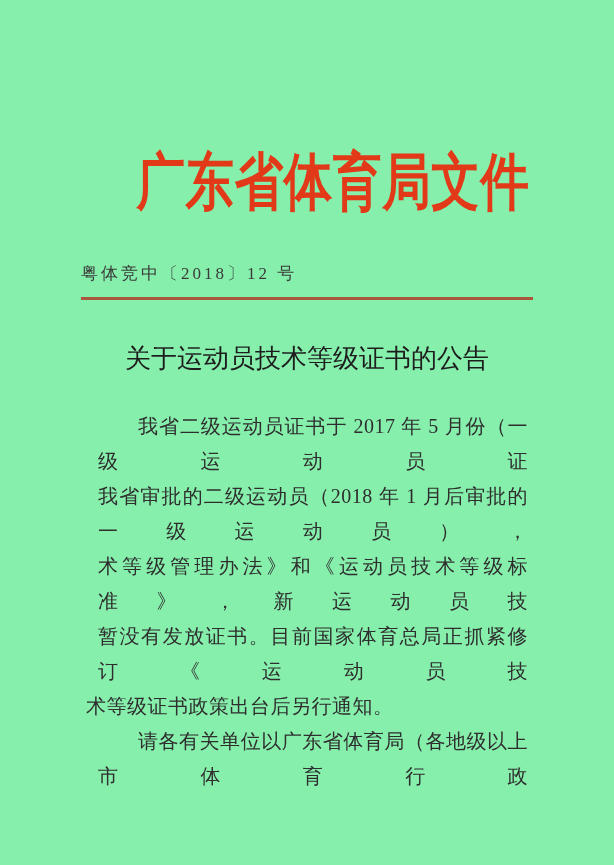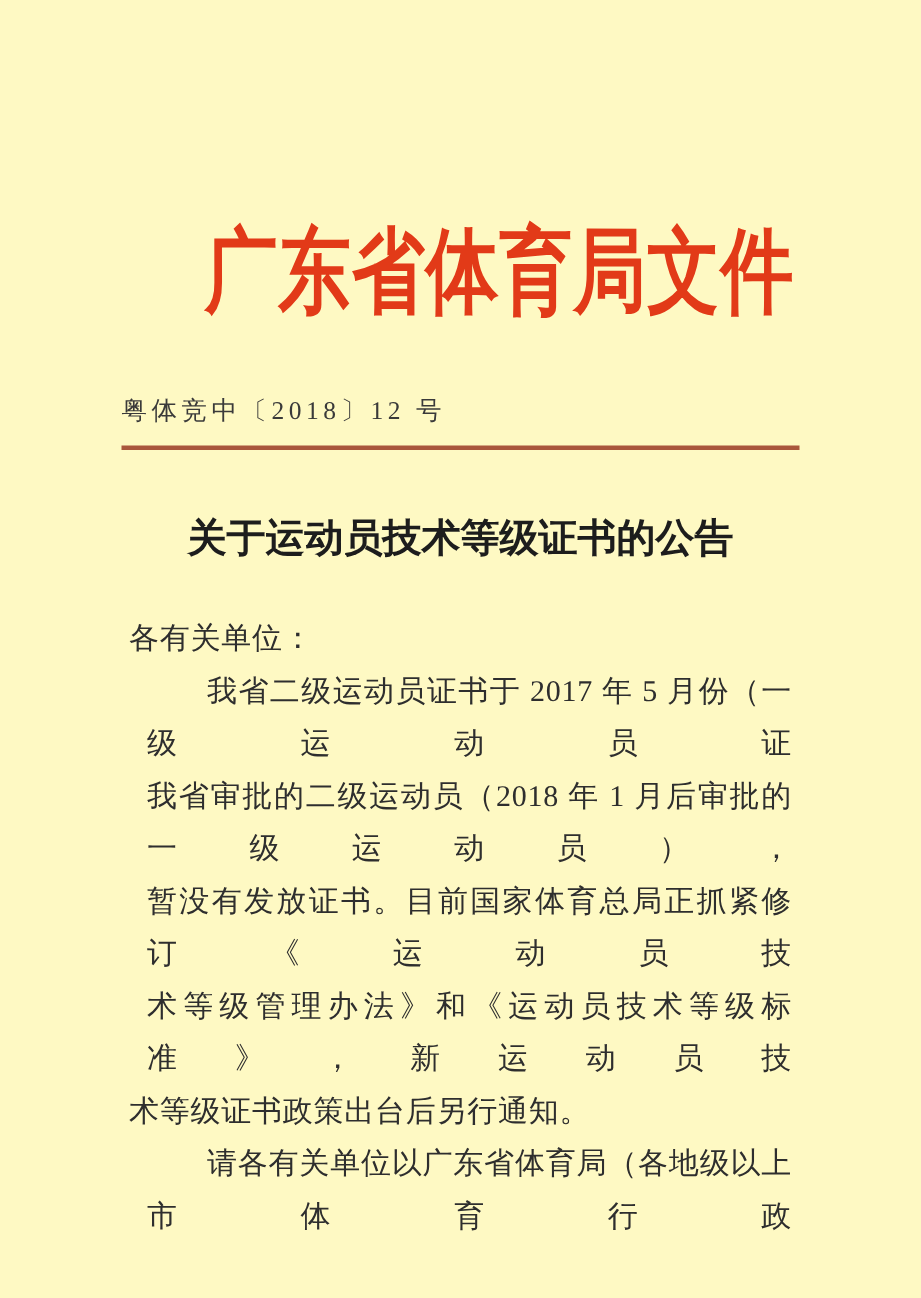--- a/index.html
+++ b/index.html
@@ -6,21 +6,21 @@
     margin: 0;
     padding: 0;
     background: #ffffff;
     font-family: "Liberation Serif", serif;
   }
   .page {
     position: relative;
     width: 614px;
     height: 865px;
     margin: 0 auto;
-    background: #fef9c3;
+    background: #86efac;
     overflow: hidden;
   }
   .content {
     padding: 0 81px;
   }
   
   .red-title-wrap {
     margin-top: 150px;
     text-align: center;
     line-height: 64px;
@@ -49,21 +49,21 @@
     margin-top: 12px;
     height: 3px;
     background: #a9573c;
     border: none;
   }
   
   .doc-heading {
     margin-top: 41px;
     text-align: center;
     font-size: 26px;
-    font-weight: bold;
+    font-weight: normal;
     color: #1d1d1d;
     letter-spacing: 0px;
   }
   
   .doc-body {
     margin-top: 33px;
     padding: 0 5px;
   }
   .bodyline {
     font-size: 20px;
@@ -90,24 +90,23 @@
       <span class="red-title">广东省体育局文件</span>
     </div>
 
     <div class="doc-number">粤体竞中〔2018〕12 号</div>
 
     <hr class="red-divider">
 
     <div class="doc-heading">关于运动员技术等级证书的公告</div>
 
     <div class="doc-body">
-      <div class="bodyline">各有关单位：</div>
       <div class="bodyline stretch indent">我省二级运动员证书于 2017 年 5 月份（一级运动员证</div>
       <div class="bodyline stretch">我省审批的二级运动员（2018 年 1 月后审批的一级运动员），</div>
+      <div class="bodyline stretch">术等级管理办法》和《运动员技术等级标准》，新运动员技</div>
       <div class="bodyline stretch">暂没有发放证书。目前国家体育总局正抓紧修订《运动员技</div>
-      <div class="bodyline stretch">术等级管理办法》和《运动员技术等级标准》，新运动员技</div>
       <div class="bodyline">术等级证书政策出台后另行通知。</div>
       <div class="bodyline stretch indent">请各有关单位以广东省体育局（各地级以上市体育行政</div>
 
     </div>
 
   </div>
 </div>
 
 </body></html>

